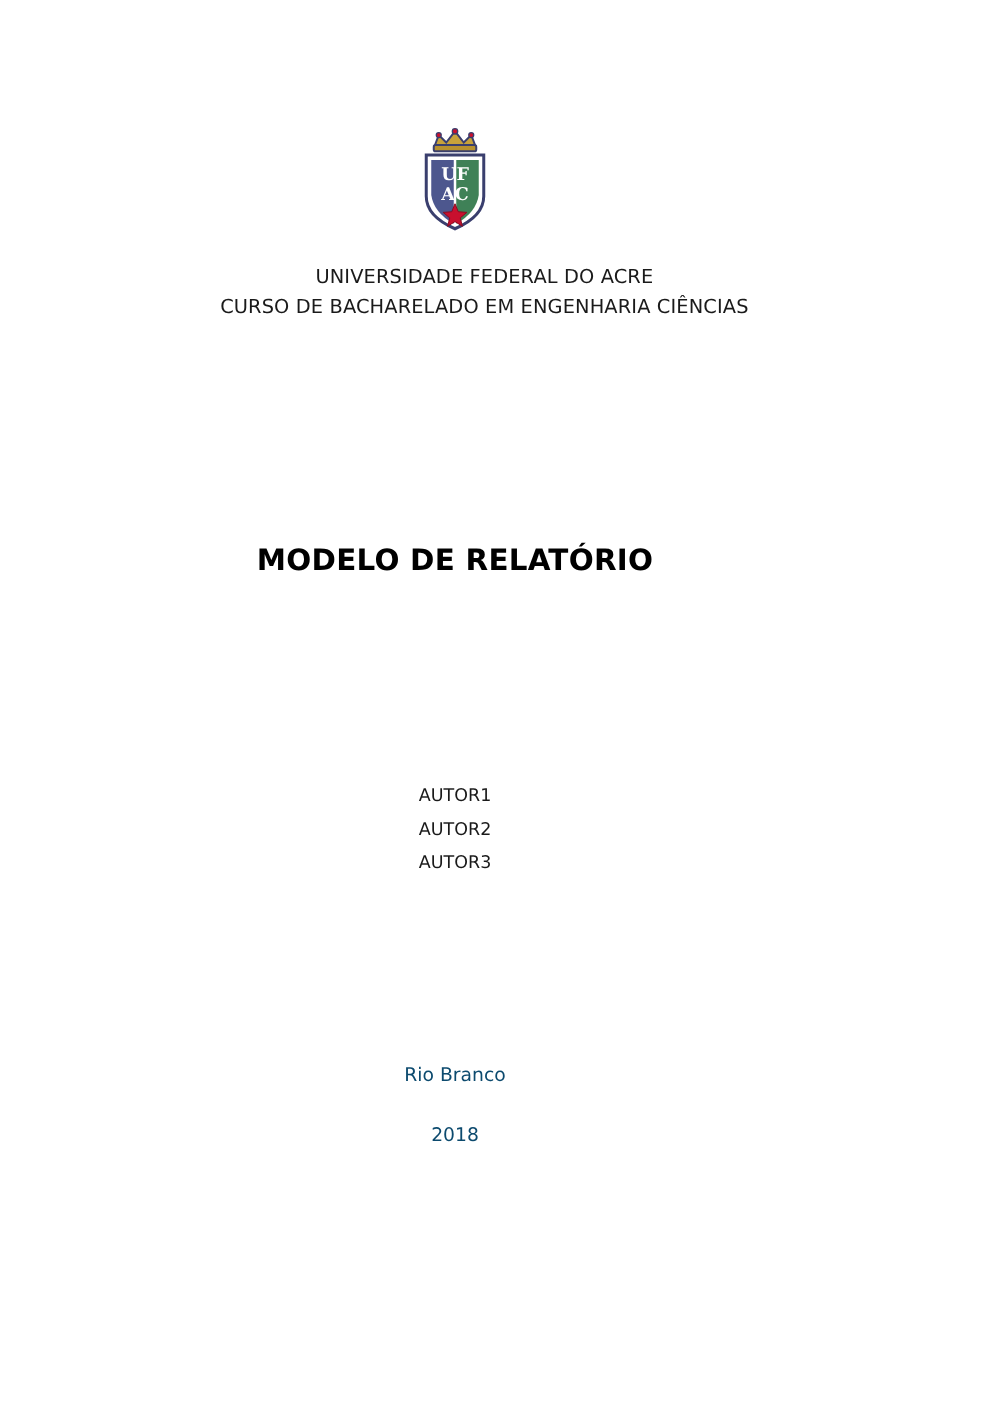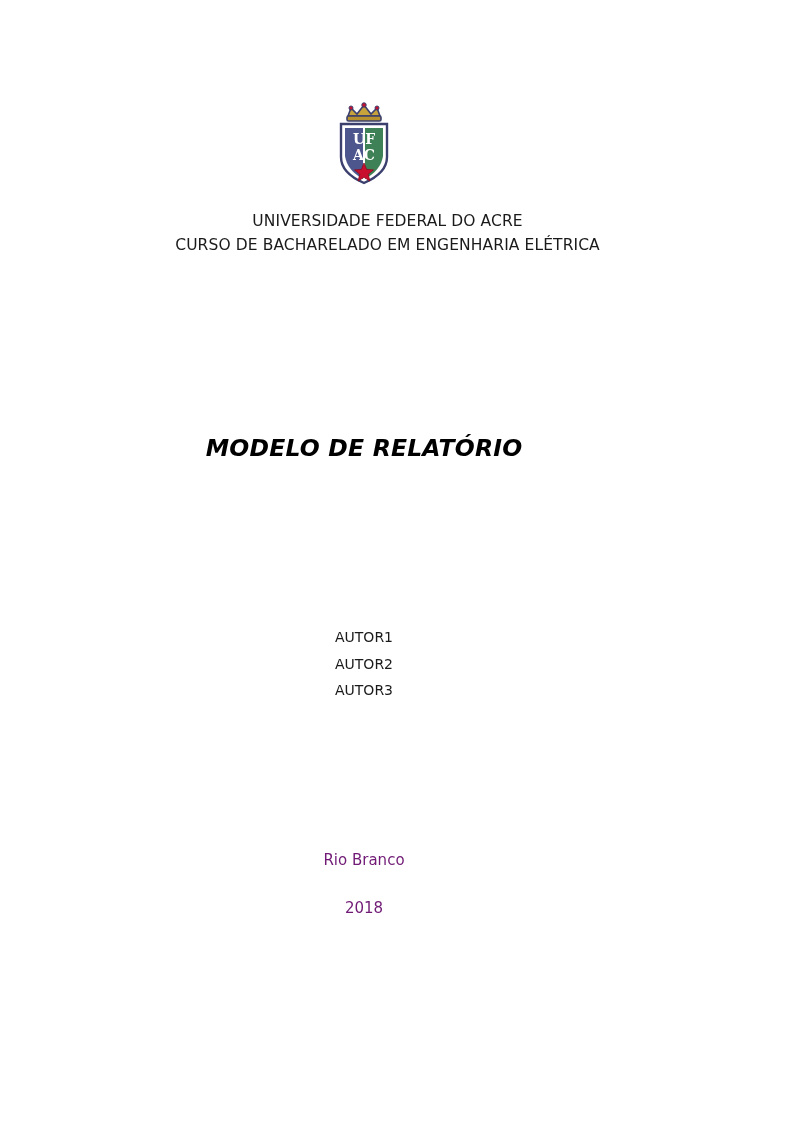--- a/index.html
+++ b/index.html
@@ -57,39 +57,38 @@
     margin-top: 176px;
     text-align: center;
     font-weight: bold;
     font-size: 23.5px;
     line-height: 1.32;
     letter-spacing: 0.2px;
     color: #000000;
   }
   .title-block div {
     white-space: nowrap;
-    font-style: italic;
   }
 
   
   .authors {
     margin-top: 160px;
     text-align: center;
     font-size: 14px;
     line-height: 1.9;
     color: #1a1a1a;
   }
 
   
   .footer-block {
     margin-top: 144px;
     text-align: center;
     font-size: 15px;
     line-height: 1.6;
-    color: #701a75;
+    color: #0c4a6e;
   }
   .footer-block .year {
     margin-top: 24px;
   }
 </style>
 </head>
 <body>
 
 <div class="page">
 
@@ -111,21 +110,21 @@
 
       <text x="33" y="45" text-anchor="middle" font-family="DejaVu Serif, serif" font-size="14" font-weight="bold" fill="#ffffff">UF</text>
       <text x="33" y="61" text-anchor="middle" font-family="DejaVu Serif, serif" font-size="14" font-weight="bold" fill="#ffffff">AC</text>
 
       <path d="M33 64 L35.6 70.4 L42.5 70.9 L37.2 75.3 L38.9 82 L33 78.3 L27.1 82 L28.8 75.3 L23.5 70.9 L30.4 70.4 Z" fill="#c8102e" stroke="#8c0a20" stroke-width="0.8"></path>
     </svg>
   </div>
 
   <div class="institution">
     <div>UNIVERSIDADE FEDERAL DO ACRE</div>
-    <div>CURSO DE BACHARELADO EM ENGENHARIA ELÉTRICA</div>
+    <div>CURSO DE BACHARELADO EM ENGENHARIA CIÊNCIAS</div>
   </div>
 
   <div class="title-block">
     <div>MODELO DE RELATÓRIO</div>
   </div>
 
   <div class="authors">
     <div>AUTOR1</div>
     <div>AUTOR2</div>
     <div>AUTOR3</div>

